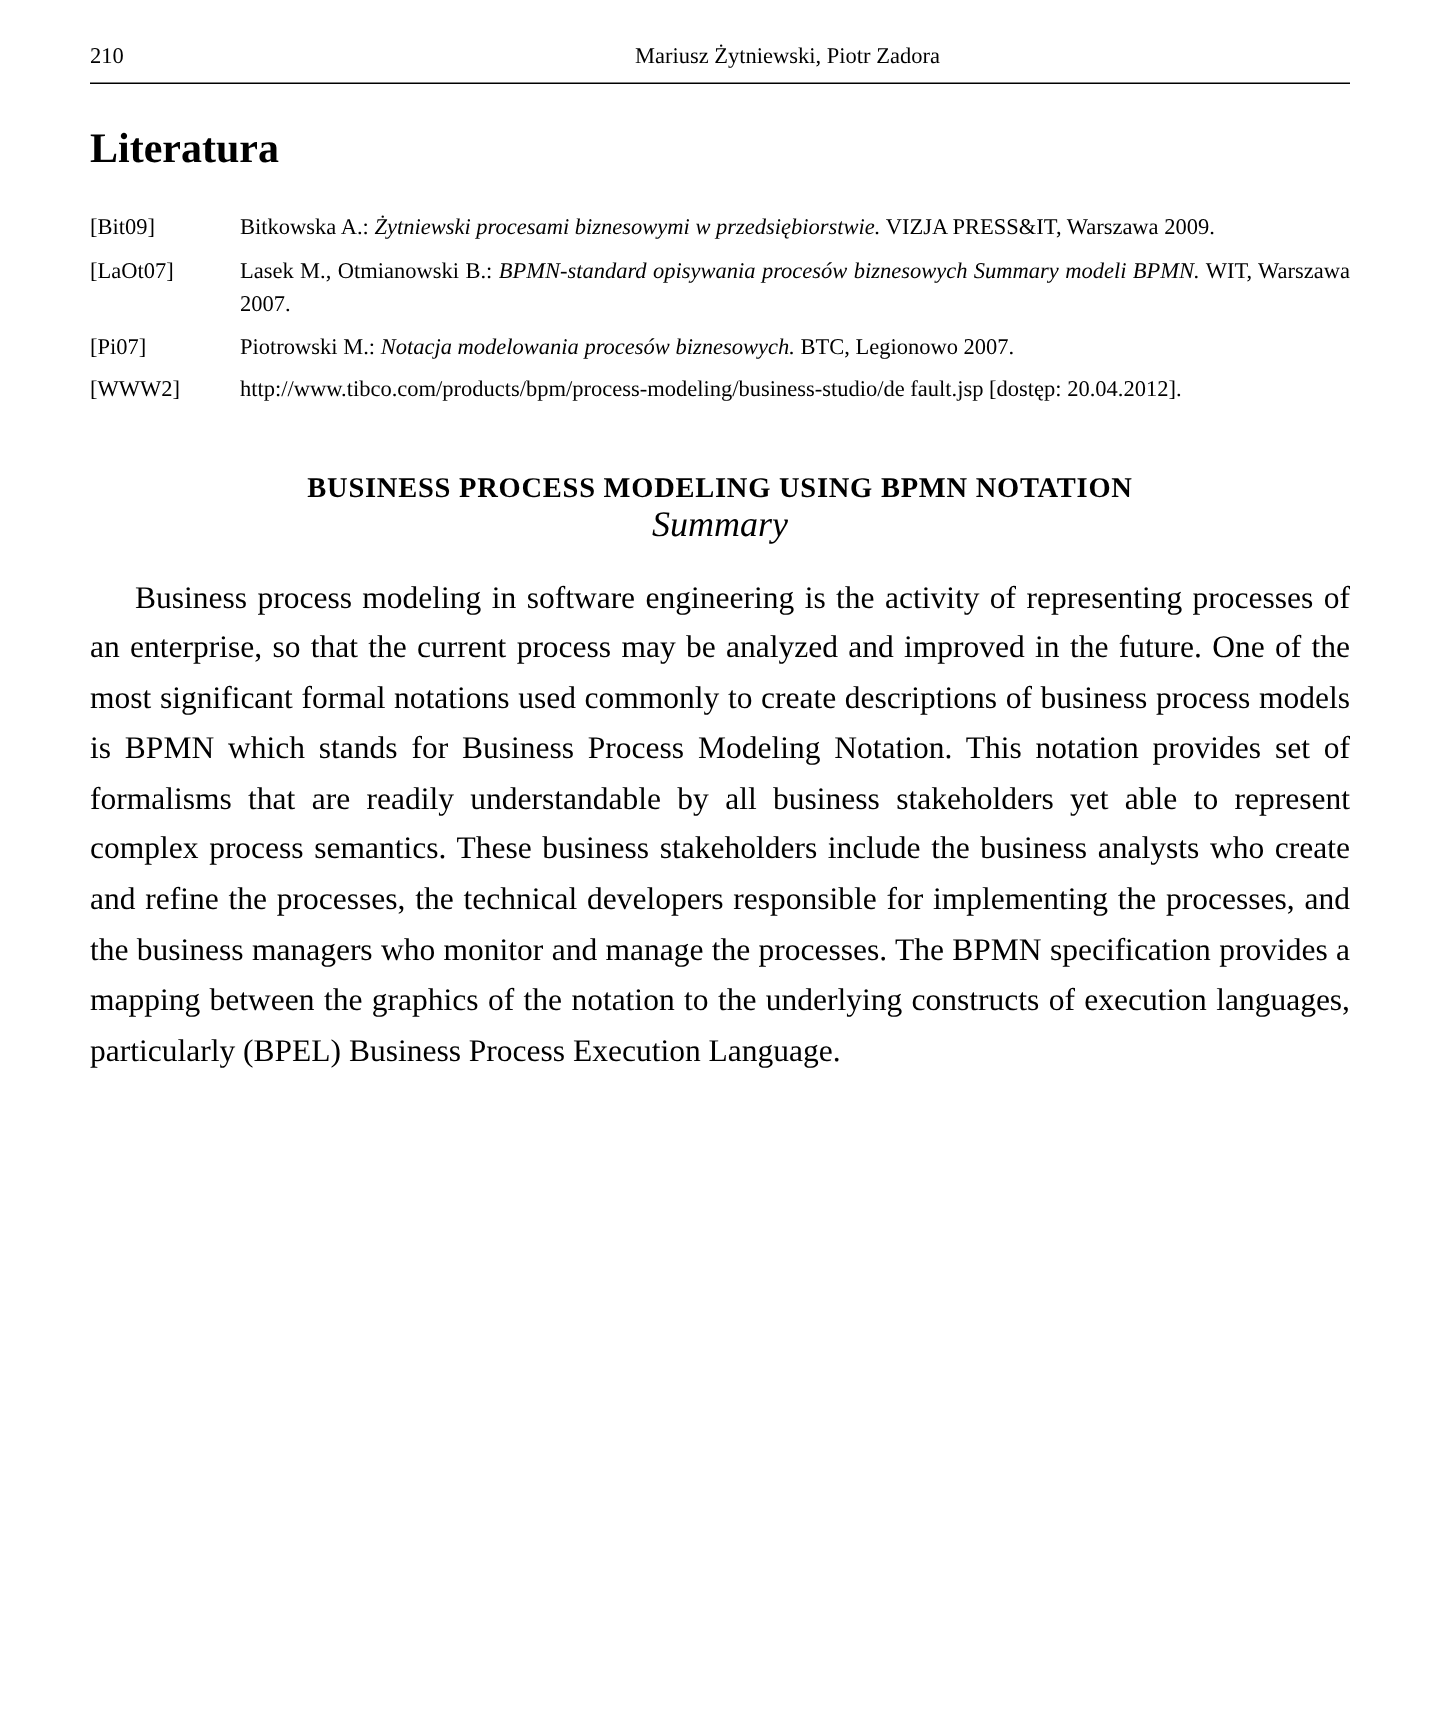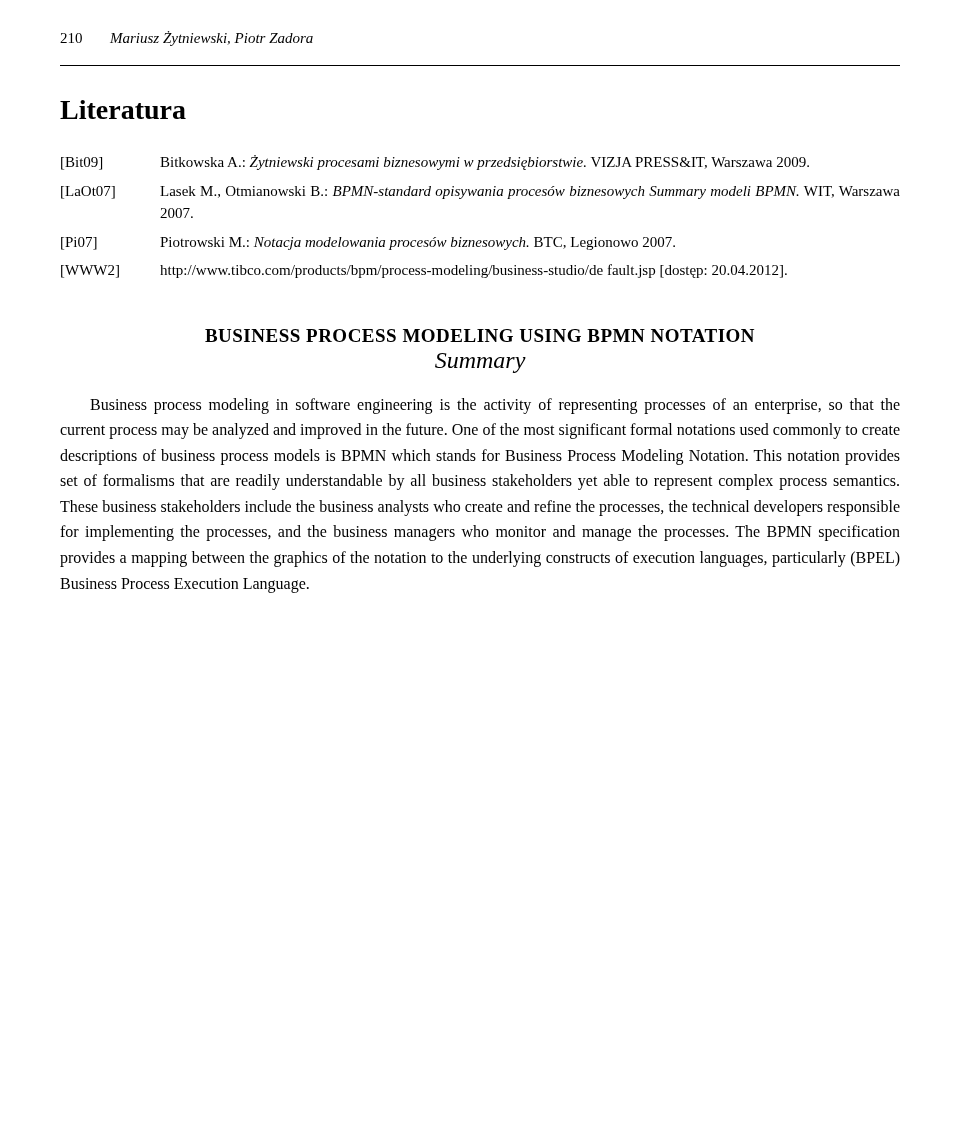--- a/index.html
+++ b/index.html
@@ -18,34 +18,35 @@
     }
 
     .page {
       padding: 30px 60px 40px 60px;
     }
 
     .header {
       display: flex;
       align-items: center;
       border-bottom: 1.5px solid #000;
-      padding-bottom: 18px;
+      padding-bottom: 8px;
       margin-bottom: 28px;
+      gap: 40px;
     }
 
     .page-number {
       font-size: 15px;
       font-weight: normal;
       min-width: 50px;
     }
 
     .header-title {
       flex: 1;
+      text-align: center;
       font-size: 15px;
-      font-style: italic;
     }
 
     .section-title {
       font-size: 28px;
       font-weight: bold;
       margin-bottom: 22px;
     }
 
     .reference-table {
       width: 100%;
@@ -87,21 +88,21 @@
     }
 
     .summary-title {
       font-size: 24px;
       font-style: italic;
       text-align: center;
       margin-bottom: 18px;
     }
 
     .summary-text {
-      font-size: 16px;
+      font-size: 21px;
       line-height: 1.6;
       text-align: justify;
       text-indent: 30px;
     }
   </style>
 </head>
 <body>
 
 <div class="page">
 

